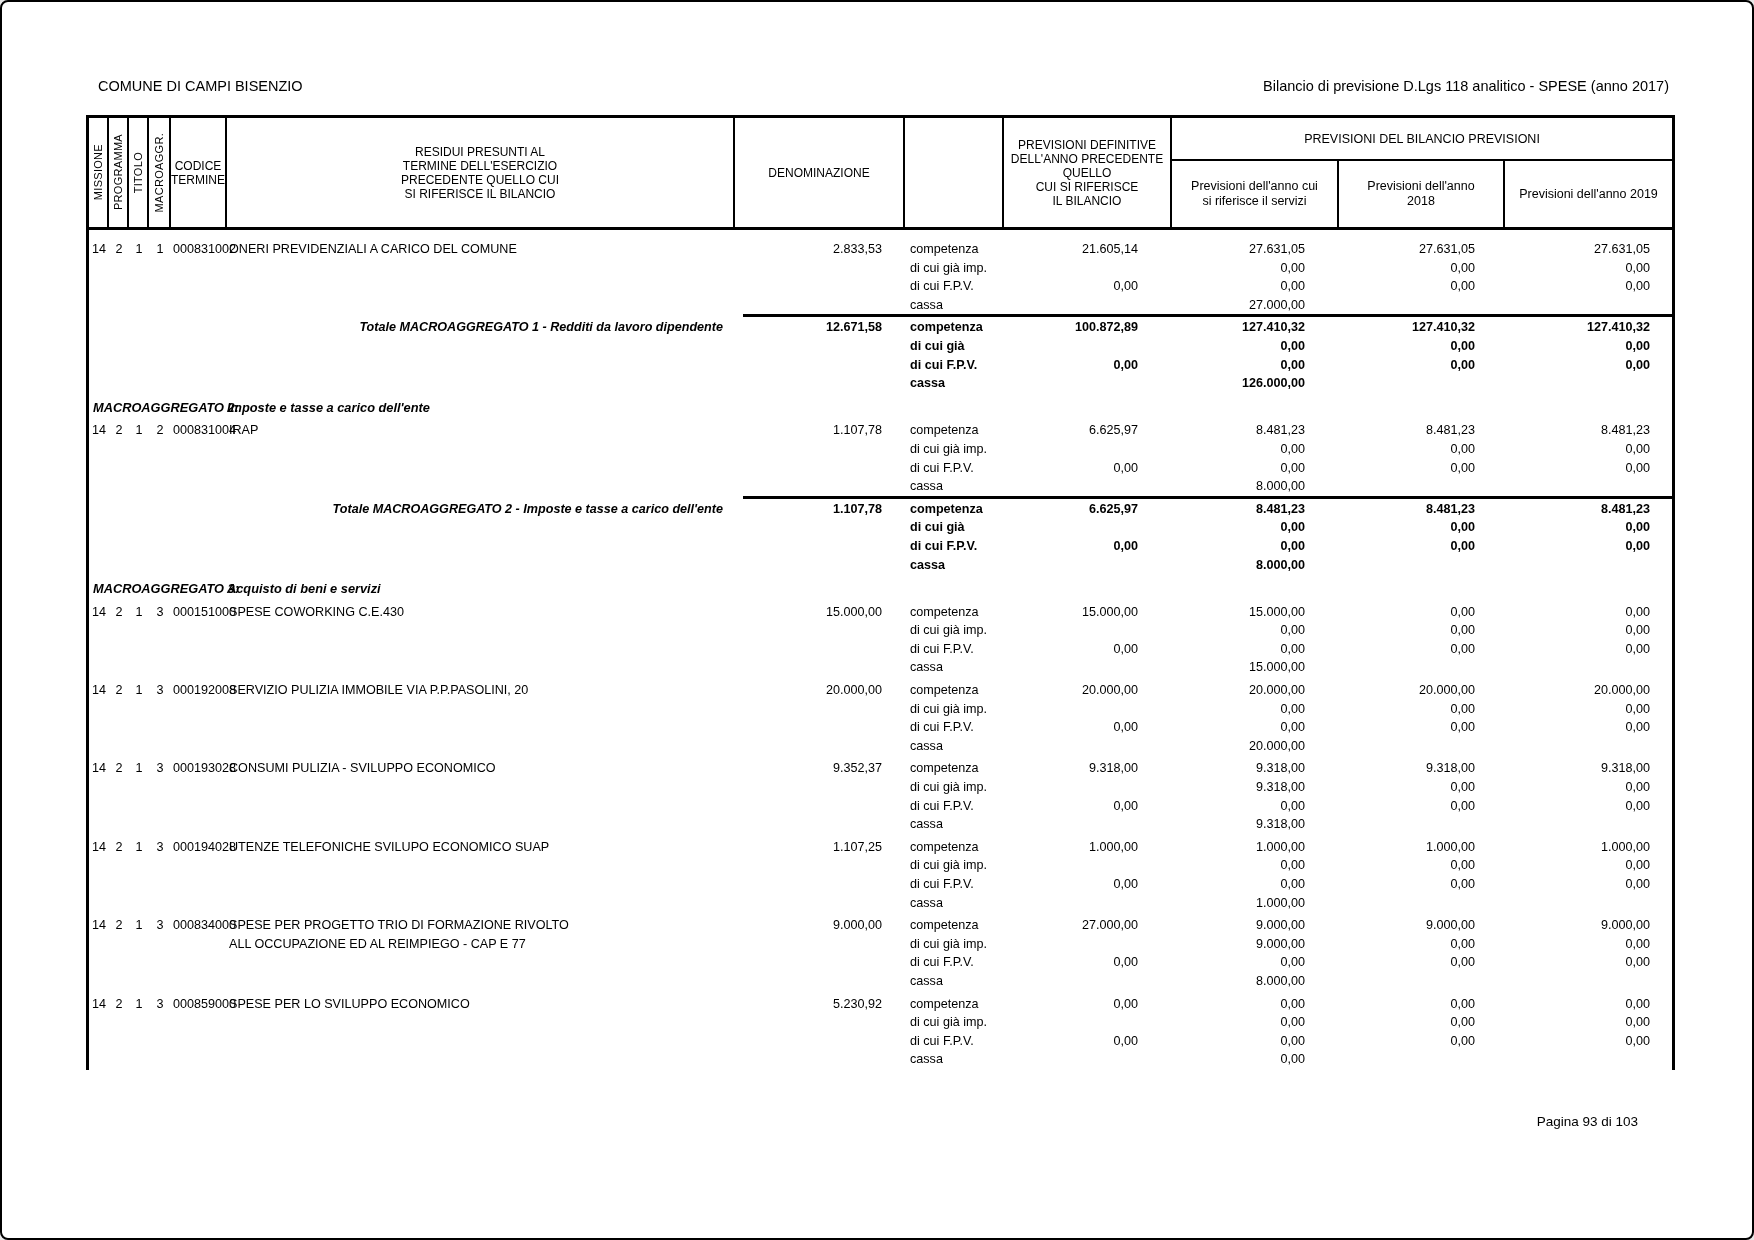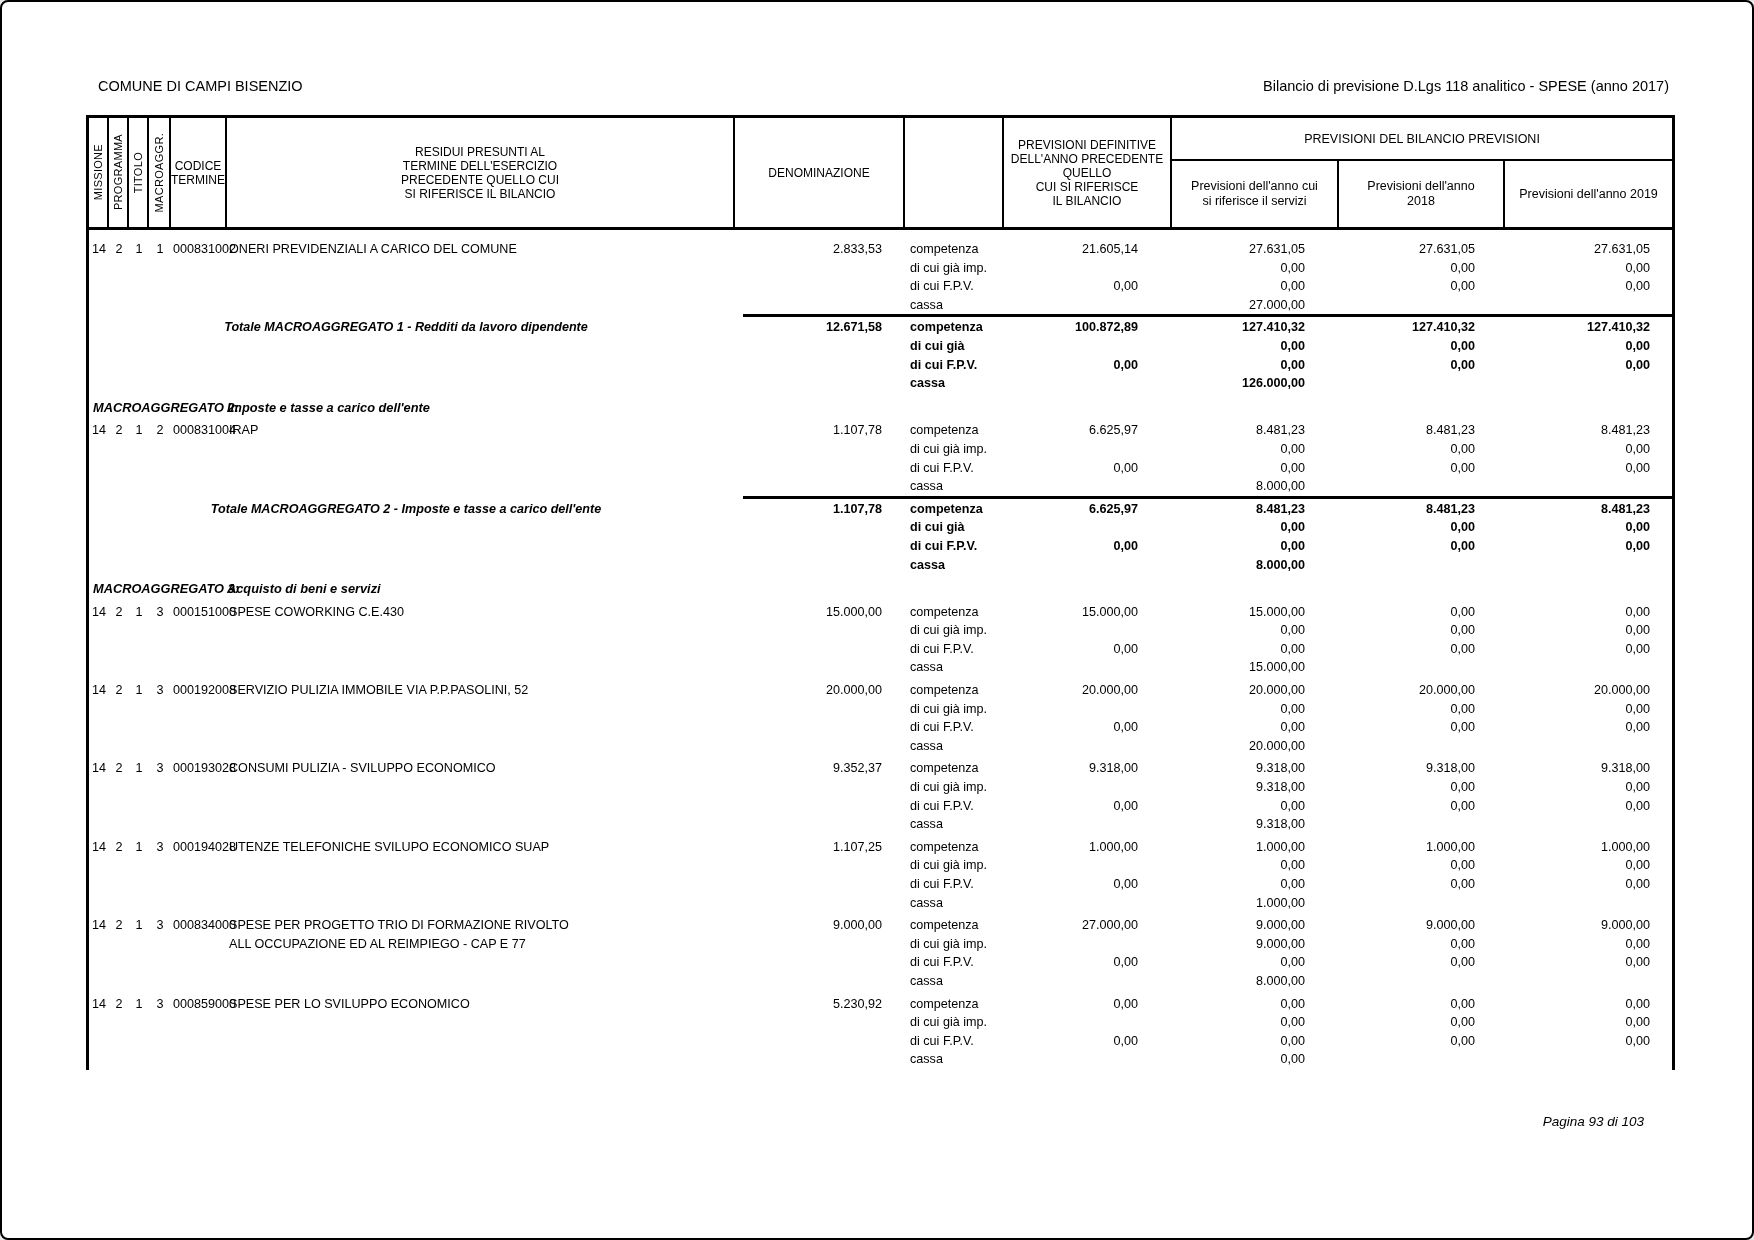--- a/index.html
+++ b/index.html
@@ -32,24 +32,24 @@
   .ctr{text-align:center;}
   .num{text-align:right;}
   .num-res{padding-right:23px;}
   .vcol0{padding-right:34px;}
   .vcol1{padding-right:34px;}
   .vcol2{padding-right:30px;}
   .vcol3{padding-right:22px;}
   .sublabel{padding-left:5px;}
   .denom{white-space:pre-line;padding-left:2px;}
   .codice{padding-left:2px;}
-  .tlabel{font-style:italic;text-align:center;padding-right:12px;}
+  .tlabel{font-style:italic;text-align:right;padding-right:12px;}
   .scode{padding-left:4px;}
   .rule{position:absolute;left:654px;right:0;top:-4px;height:3px;background:#000;}
-  .pagenum{position:absolute;top:1112px;right:108px;font-style:italic;font-size:13.5px;}
+  .pagenum{position:absolute;top:1112px;right:114px;font-size:13.5px;}
 </style>
 </head>
 <body>
 
 <div class="page">
 
   <div class="titlebar">
     <span>COMUNE DI CAMPI BISENZIO</span>
     <span>Bilancio di previsione D.Lgs 118 analitico - SPESE (anno 2017)</span>
   </div>
@@ -237,21 +237,21 @@
           <div class="cell num vcol1" style="grid-area: 4 / 10;">15.000,00</div>
           <div class="cell num vcol2" style="grid-area: 4 / 11;"></div>
           <div class="cell num vcol3" style="grid-area: 4 / 12;"></div>
         </div>
         <div class="block entry">
     <div class="cell ctr" style="grid-column:1;grid-row:1">14</div>
     <div class="cell ctr" style="grid-column:2;grid-row:1">2</div>
     <div class="cell ctr" style="grid-column:3;grid-row:1">1</div>
     <div class="cell ctr" style="grid-column:4;grid-row:1">3</div>
     <div class="cell codice" style="grid-column:5;grid-row:1">000192008</div>
-    <div class="cell denom" style="grid-column:6;grid-row:1 / span 4">SERVIZIO PULIZIA IMMOBILE VIA P.P.PASOLINI, 52</div>
+    <div class="cell denom" style="grid-column:6;grid-row:1 / span 4">SERVIZIO PULIZIA IMMOBILE VIA P.P.PASOLINI, 20</div>
     <div class="cell num num-res" style="grid-column:7;grid-row:1">20.000,00</div>
   <div class="cell sublabel" style="grid-area: 1 / 8;">competenza</div>
           <div class="cell num vcol0" style="grid-area: 1 / 9;">20.000,00</div>
           <div class="cell num vcol1" style="grid-area: 1 / 10;">20.000,00</div>
           <div class="cell num vcol2" style="grid-area: 1 / 11;">20.000,00</div>
           <div class="cell num vcol3" style="grid-area: 1 / 12;">20.000,00</div>
           <div class="cell sublabel" style="grid-area: 2 / 8;">di cui già imp.</div>
           <div class="cell num vcol0" style="grid-area: 2 / 9;"></div>
           <div class="cell num vcol1" style="grid-area: 2 / 10;">0,00</div>
           <div class="cell num vcol2" style="grid-area: 2 / 11;">0,00</div>

